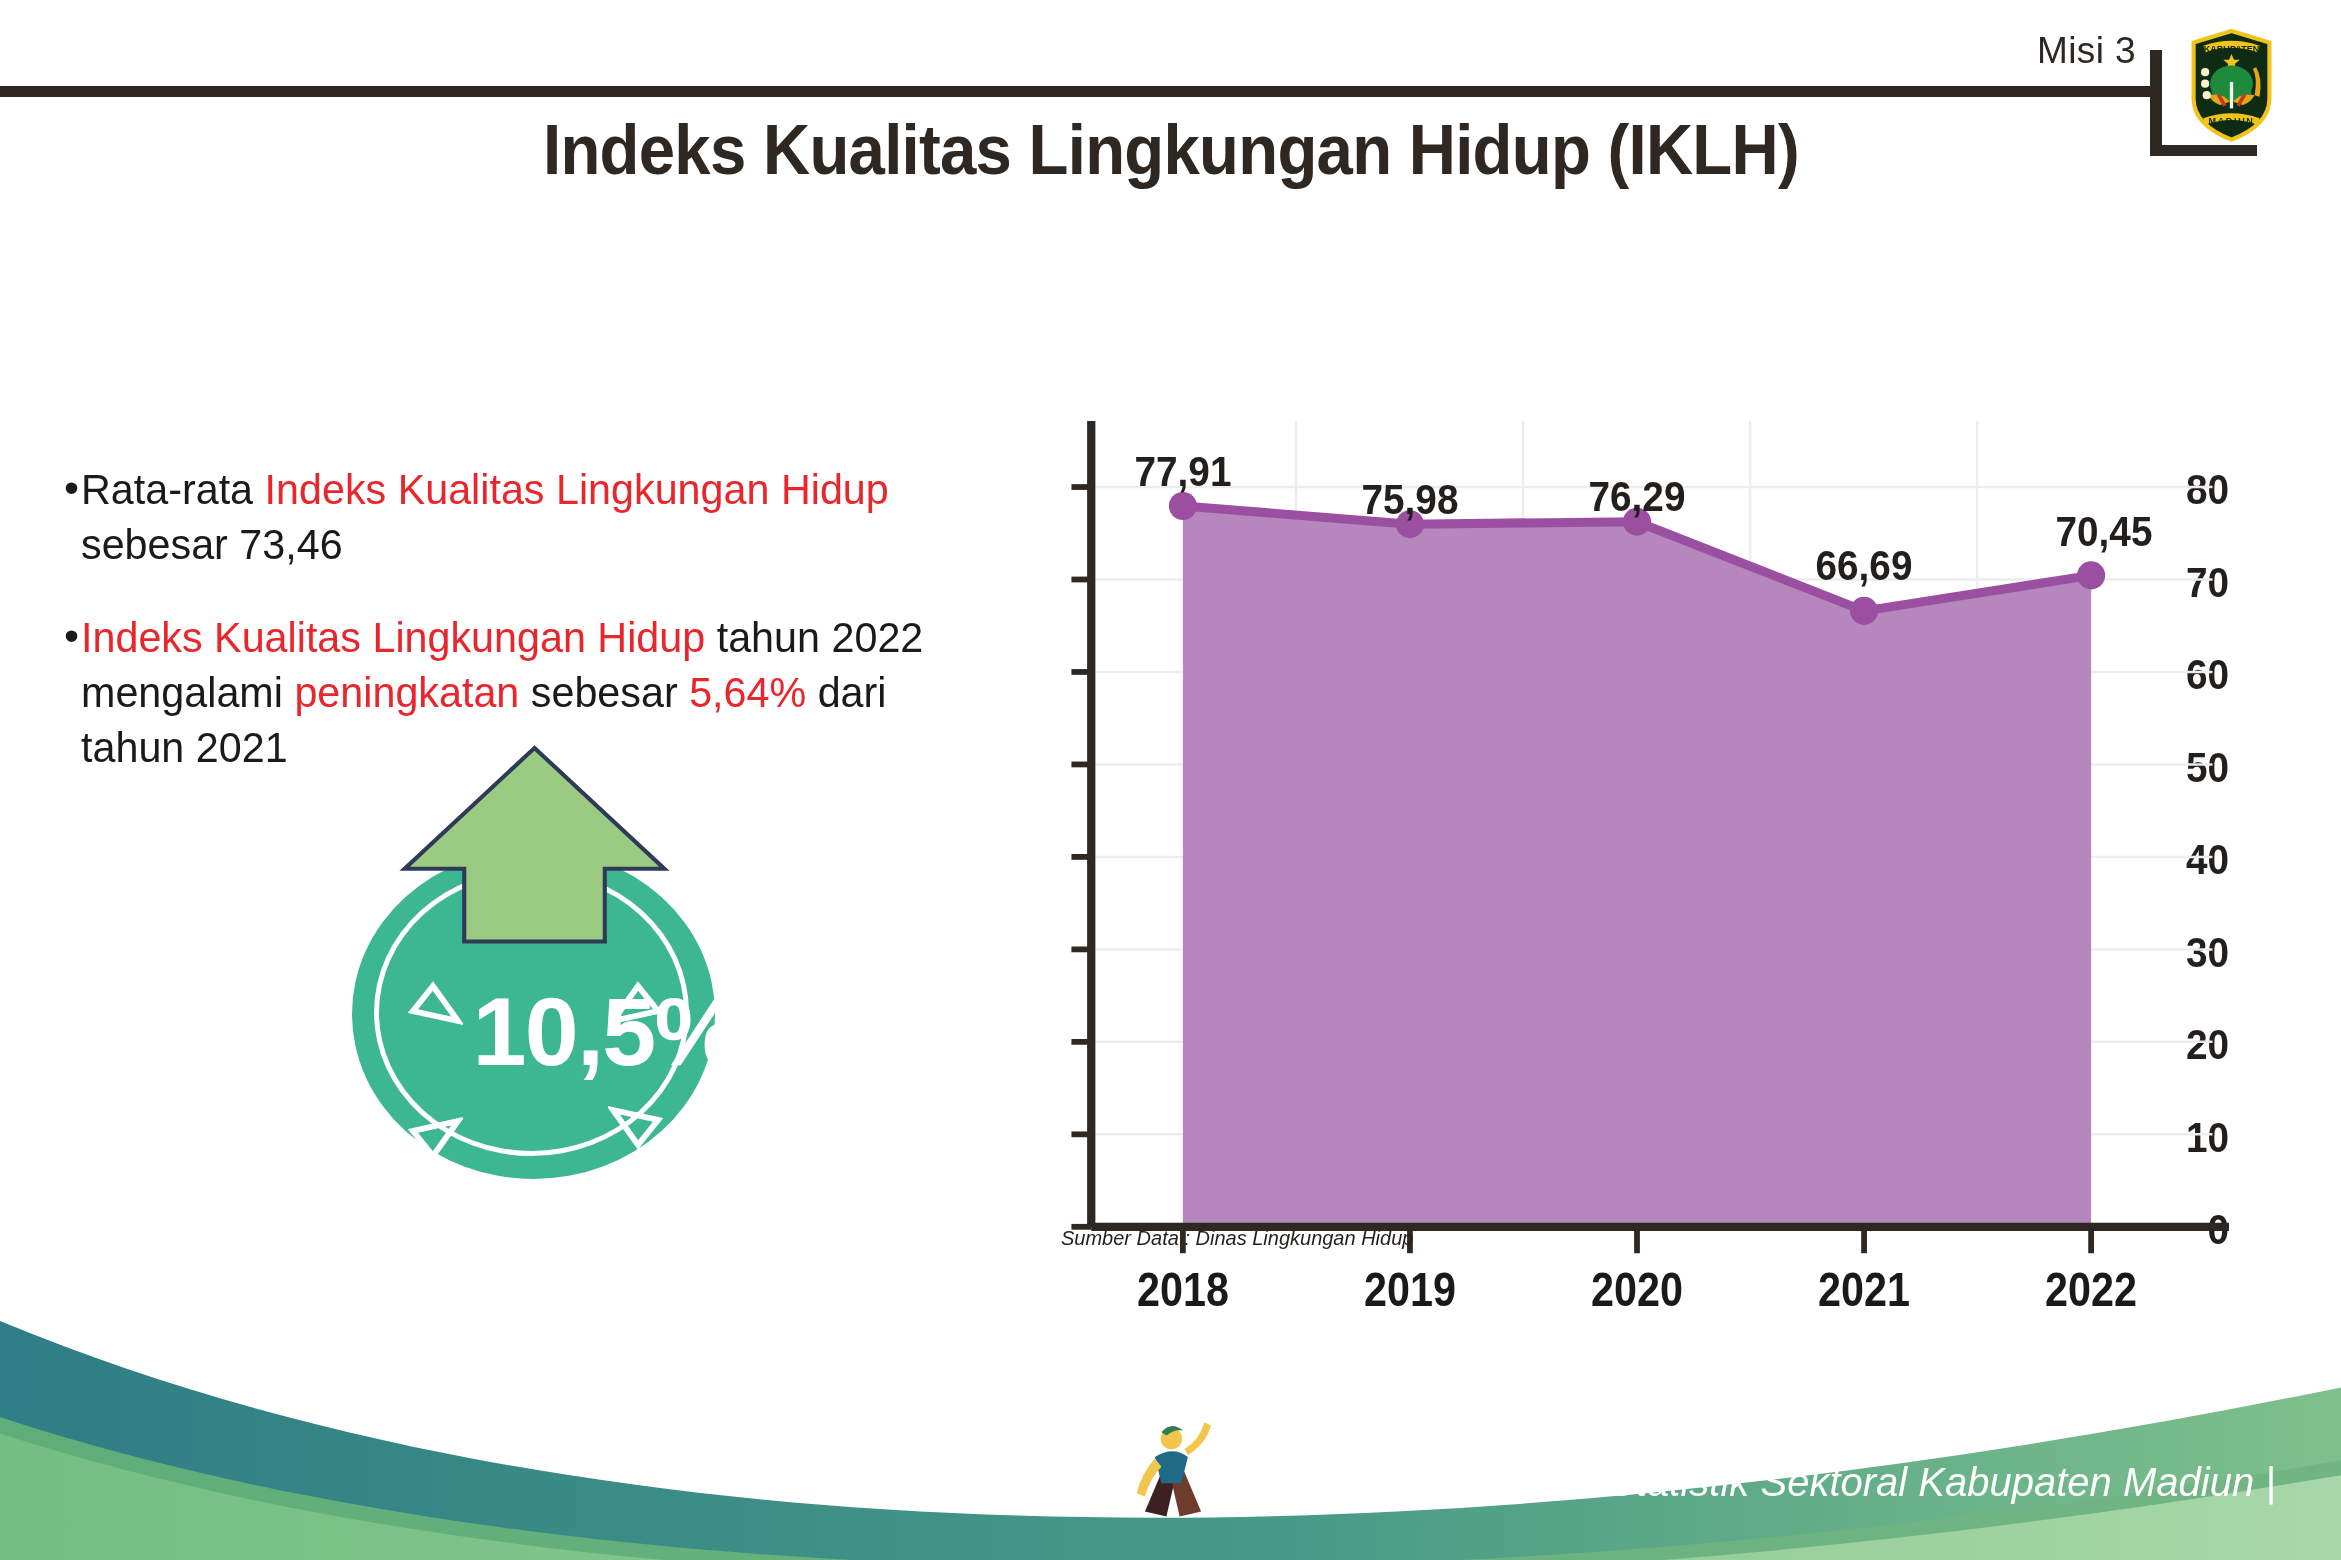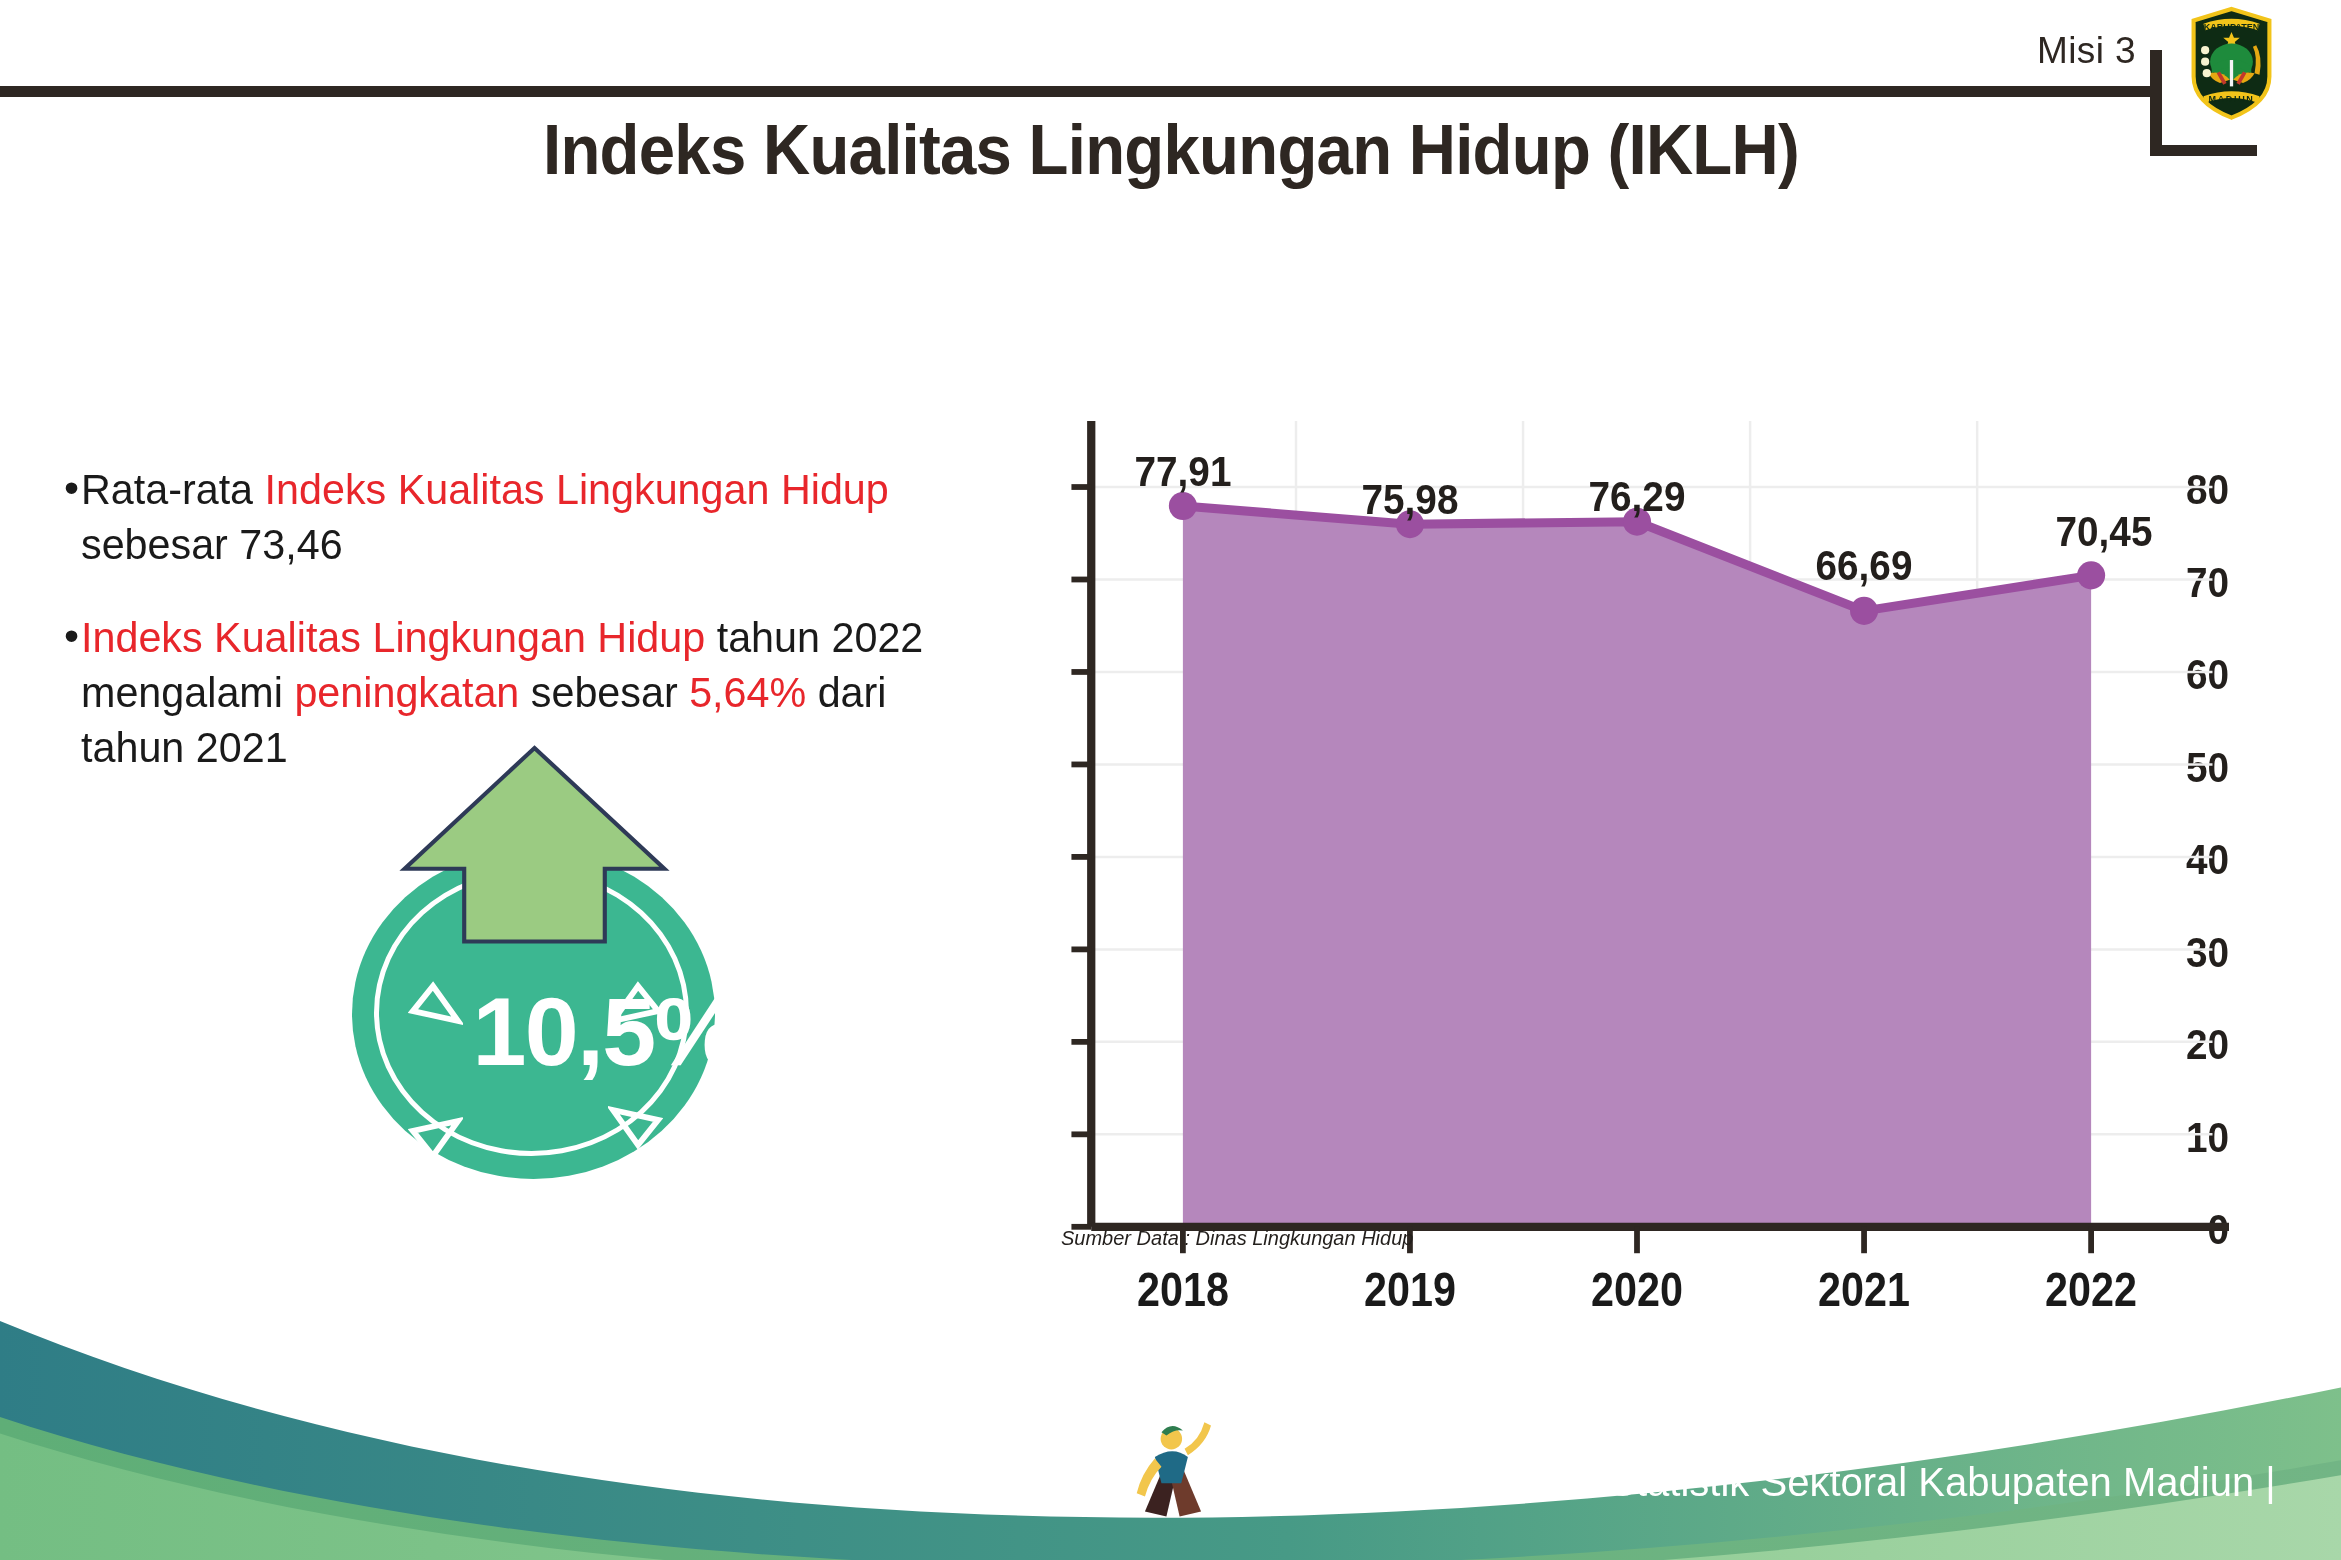--- a/index.html
+++ b/index.html
@@ -13,21 +13,21 @@
     width:10.7px;height:36px;background:#2E2722;}
   #header-bracket{position:absolute;left:2150px;top:50px;width:11.6px;height:106px;
     background:#2E2722;}
   #header-bracket-foot{position:absolute;left:2150px;top:145px;width:107px;height:10.7px;
     background:#2E2722;}
   #misi-label{position:absolute;right:206px;top:30px;
     font-size:37px;color:#2E2722;letter-spacing:0.4px;
     font-family:"Liberation Sans",sans-serif;}
 
   
-  #emblem{position:absolute;left:2187px;top:4px;width:89px;height:117px;text-decoration:underline;}
+  #emblem{position:absolute;left:2187px;top:26px;width:89px;height:117px;text-decoration:underline;}
 
   
   #page-title{position:absolute;left:0;right:0;top:109px;text-align:center;
     font-size:71px;font-weight:bold;color:#2E2722;
     font-family:"Liberation Sans Narrow","Liberation Sans",sans-serif;
     transform:scaleX(.92);letter-spacing:-0.8px;}
 
   
   #left-col{position:absolute;left:64px;top:462px;width:925px;}
   .bullet{display:flex;margin-bottom:38px;}
@@ -60,21 +60,21 @@
     transform:scaleX(.86);text-align:center;}
   .dlab{position:absolute;font-size:43px;font-weight:bold;color:#231F1C;
     font-family:"Liberation Sans Narrow","Liberation Sans",sans-serif;
     transform:scaleX(.9);text-align:center;white-space:nowrap;}
   #chart-source{position:absolute;left:1061px;top:1227px;font-size:20px;
     font-weight:normal;font-style:italic;color:#231F1C;}
 
   
   #footer{position:absolute;left:0;bottom:0;width:2342px;height:273px;}
   #footer-text{position:absolute;left:1218px;bottom:56px;font-size:40px;
-    color:#fff;white-space:nowrap;}
+    font-style:italic;color:#fff;white-space:nowrap;}
   #footer-mascot{position:absolute;left:1130px;bottom:38px;width:91px;height:109px;}
 </style>
 </head>
 <body>
 
 <div id="header-rule"></div>
 <div id="header-bracket"></div>
 <div id="header-bracket-foot"></div>
 <div id="misi-label">Misi 3</div>
 

